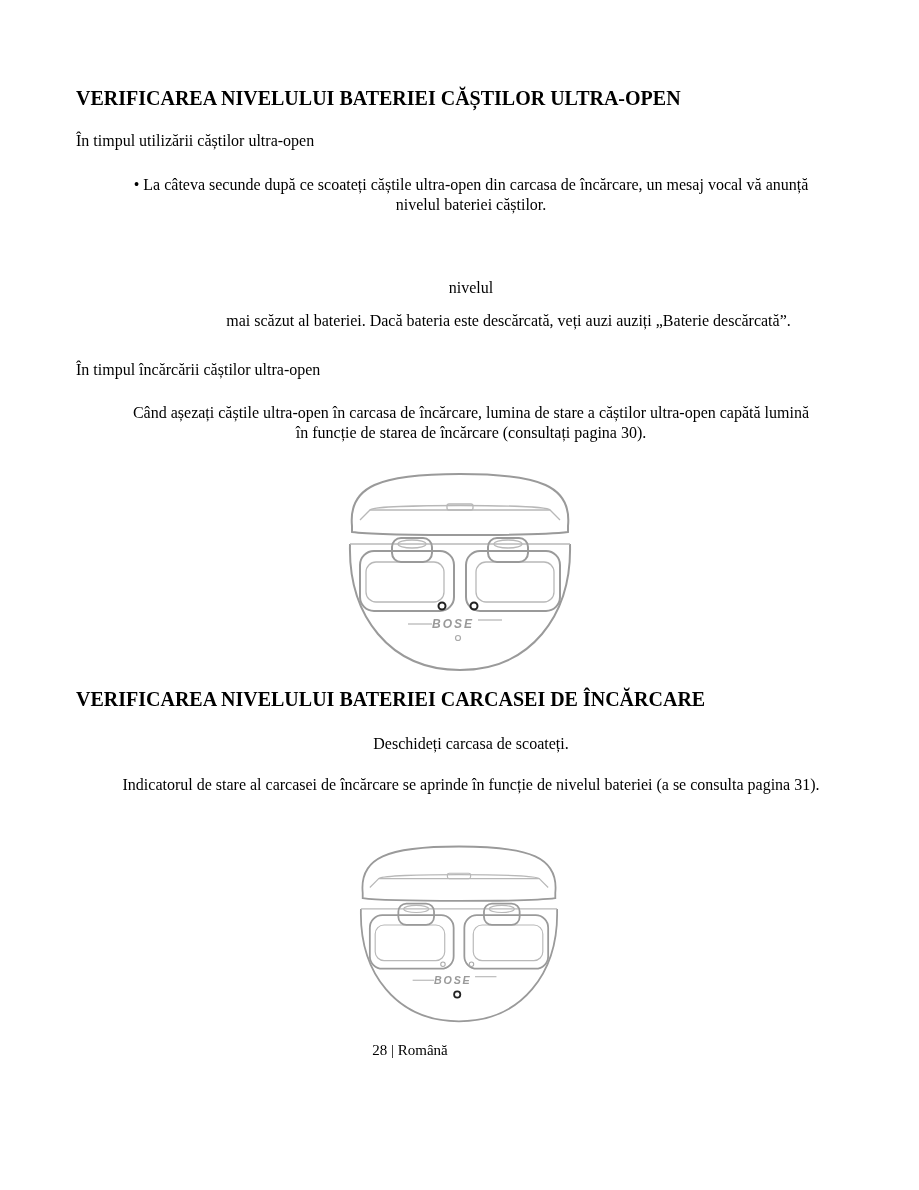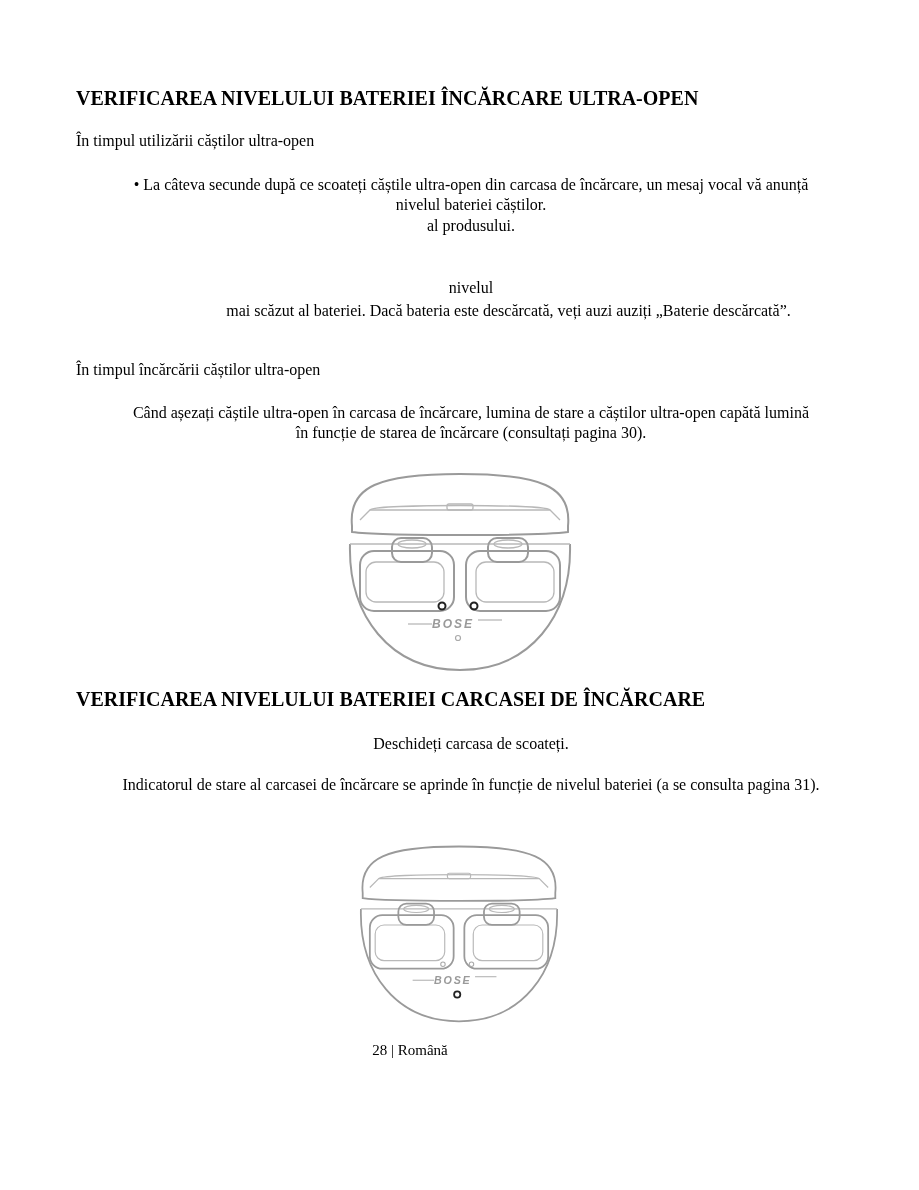--- a/index.html
+++ b/index.html
@@ -13,35 +13,34 @@
   .footer { font-size: 15px; left: 0; width: 820px; text-align: center; }
   svg .ln { fill: none; stroke: #9a9a9a; stroke-width: 2; }
   svg .lt { fill: none; stroke: #b8b8b8; stroke-width: 1.3; }
   svg .led { fill: none; stroke: #222; stroke-width: 2; }
   svg .ledoff { fill: none; stroke: #aaa; stroke-width: 1.2; }
   svg .logo { fill: #9a9a9a; font-family: "Liberation Sans", sans-serif; font-weight: bold; font-style: italic; font-size: 12px; letter-spacing: 2px; }
 </style>
 </head>
 <body>
 
-<div class="abs h1" style="top:87px">VERIFICAREA NIVELULUI BATERIEI ÎNCĂRCARE ULTRA-OPEN</div>
+<div class="abs h1" style="top:87px">VERIFICAREA NIVELULUI BATERIEI CĂȘTILOR ULTRA-OPEN</div>
 
 <div class="abs h2" style="top:132px">În timpul utilizării căștilor ultra-open</div>
 
 <div class="abs p" style="top:175px">
   <div class="nowrap">• La câteva secunde după ce scoateți căștile ultra-open din carcasa de încărcare, un mesaj vocal vă anunță</div>
   <div>nivelul bateriei căștilor.</div>
 </div>
 <div class="abs p" style="top:216px">
-  <div>al produsului.</div>
 </div>
 
 <div class="abs p" style="top:278px">
   <div>nivelul</div>
-  <div class="nowrap" style="padding-left:75px; margin-top:3px">mai scăzut al bateriei. Dacă bateria este descărcată, veți auzi auziți „Baterie descărcată”.</div>
+  <div class="nowrap" style="padding-left:75px; margin-top:13px">mai scăzut al bateriei. Dacă bateria este descărcată, veți auzi auziți „Baterie descărcată”.</div>
 </div>
 
 <div class="abs h2" style="top:361px">În timpul încărcării căștilor ultra-open</div>
 
 <div class="abs p" style="top:403px">
   <div class="nowrap">Când așezați căștile ultra-open în carcasa de încărcare, lumina de stare a căștilor ultra-open capătă lumină</div>
   <div>în funcție de starea de încărcare (consultați pagina 30).</div>
 </div>
 
 <svg class="abs" style="left:340px; top:466px" width="240" height="210" viewBox="0 0 240 210">

